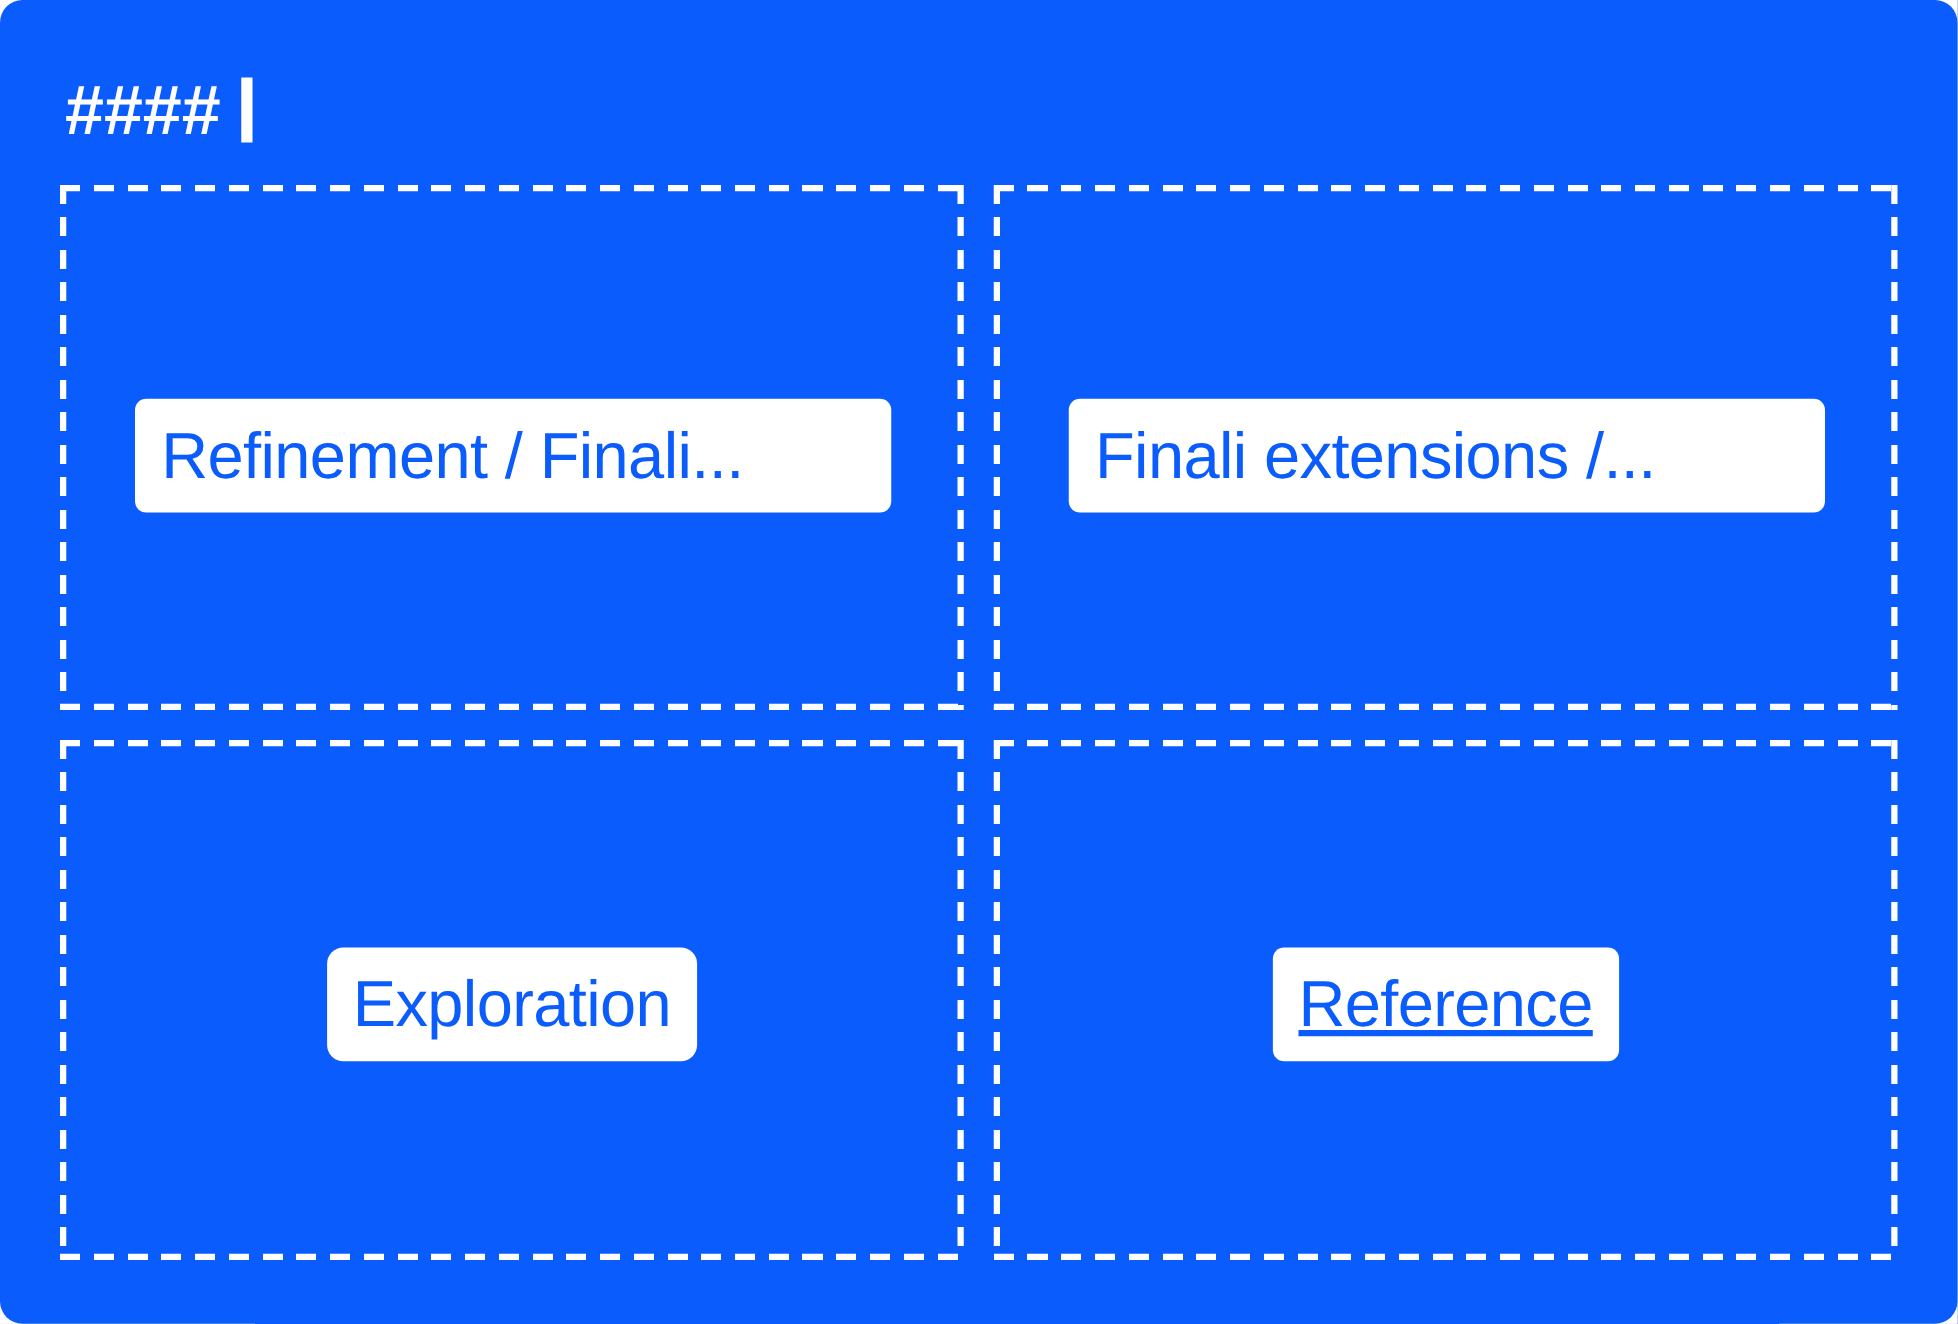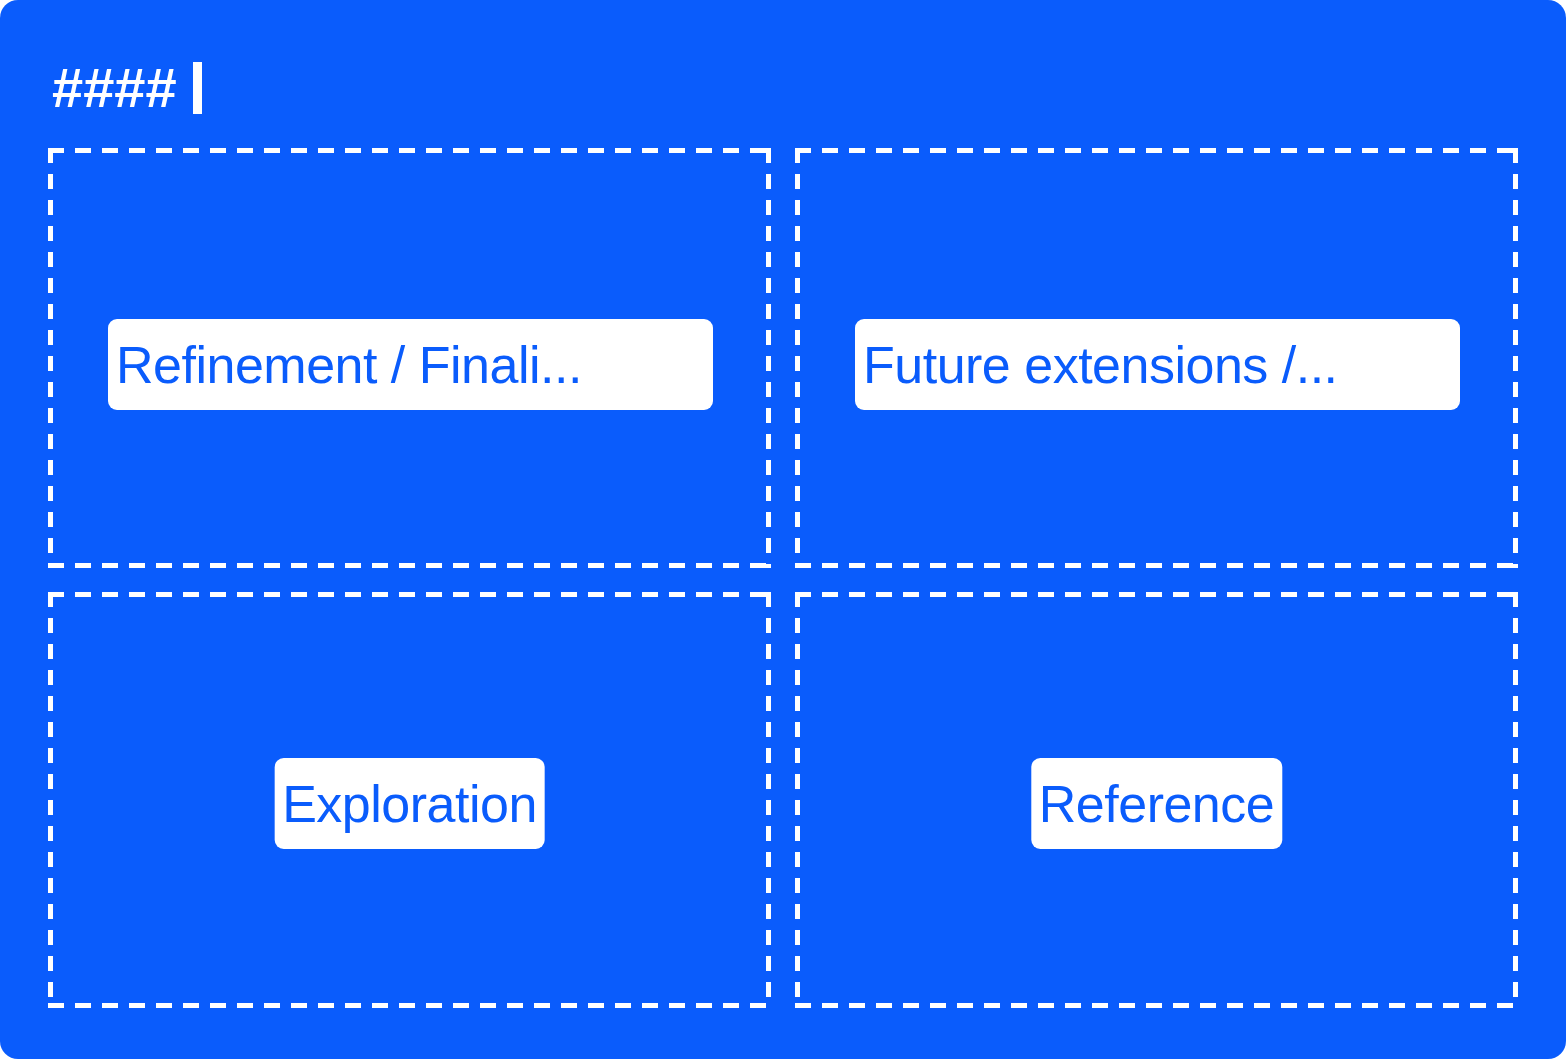--- a/index.html
+++ b/index.html
@@ -94,21 +94,21 @@
     border-radius: 9px;
     color: #0a5cfc;
     font-size: 52px;
     font-weight: 400;
     line-height: 1;
     letter-spacing: -0.5px;
     white-space: nowrap;
     display: flex;
     align-items: center;
     box-sizing: border-box;
-    padding: 0 8px;
+    padding: 0 21px;
     height: 91px;
     overflow: hidden;
   }
 
   
   #pill-refinement {
     left: 60px;
     top: 171px;
     width: 605px;
   }
@@ -116,43 +116,45 @@
     left: 60px;
     top: 171px;
     width: 605px;
   }
 
   
   #pill-exploration {
     left: 50%;
     transform: translateX(-50%);
     top: 166px;
+    border-radius: 13px;
   }
   #pill-reference {
     left: 50%;
     transform: translateX(-50%);
     top: 166px;
+    text-decoration: underline;
   }
 </style>
 </head>
 <body>
 
 <div class="board">
 
   <div class="board-title">
     <span class="title-id">####</span>
     <span class="title-sep"></span>
   </div>
 
   <div class="quadrant" id="quad-top-left">
     <div class="pill" id="pill-refinement">Refinement / Finali...</div>
   </div>
 
   <div class="quadrant" id="quad-top-right">
-    <div class="pill" id="pill-future-extensions">Future extensions /...</div>
+    <div class="pill" id="pill-future-extensions">Finali extensions /...</div>
   </div>
 
   <div class="quadrant" id="quad-bottom-left">
     <div class="pill" id="pill-exploration">Exploration</div>
   </div>
 
   <div class="quadrant" id="quad-bottom-right">
     <div class="pill" id="pill-reference">Reference</div>
   </div>
 

